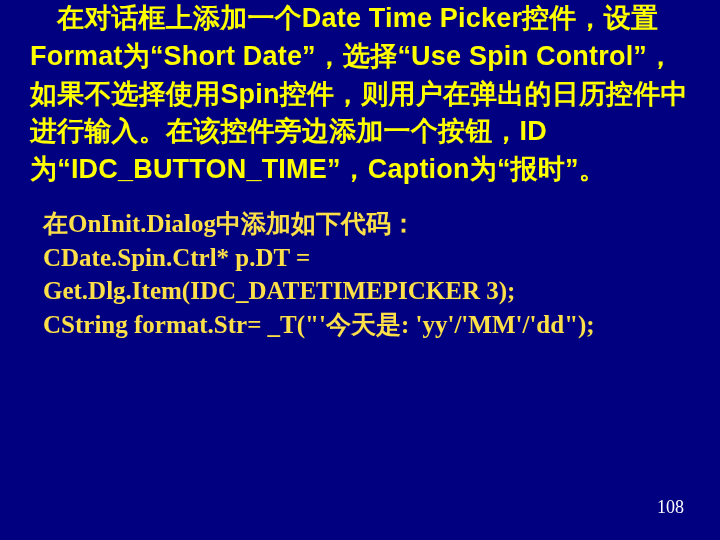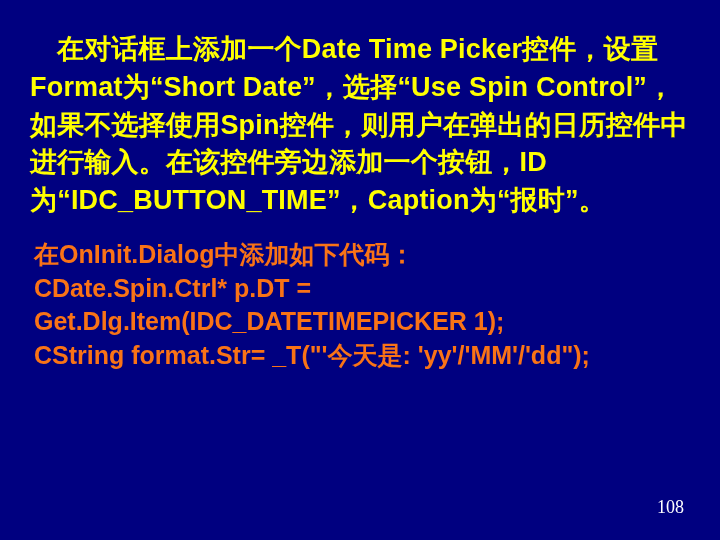--- a/index.html
+++ b/index.html
@@ -11,37 +11,38 @@
   }
   body {
     background: #000080;
     font-family: "Arial", "Microsoft YaHei", "SimHei", sans-serif;
   }
   .slide {
     width: 720px;
     height: 540px;
     position: relative;
     box-sizing: border-box;
-    padding: 31px 30px 0 30px;
+    padding: 0 30px 0 30px;
   }
   .para1 {
     color: #ffff00;
     font-weight: bold;
     font-size: 27px;
     line-height: 1.4;
     text-indent: 1em;
     margin: 0 0 18px 0;
     letter-spacing: 0.2px;
   }
   .para2 {
-    color: #f97316;
+    color: #fde047;
     font-weight: bold;
     font-size: 25px;
     line-height: 1.35;
-    margin: 4px;
+    margin: 13px;
+    font-family: Liberation Serif, serif;
   }
   .code-indent {
     padding-left: 2.2em;
     display: block;
   }
   .pagenum {
     position: absolute;
     right: 36px;
     bottom: 22px;
     color: #ffffff;
@@ -53,19 +54,19 @@
 </head>
 <body>
 
 <div class="slide">
 
   <p class="para1">在对话框上添加一个Date Time Picker控件，设置Format为“Short Date”，选择“Use Spin Control”，如果不选择使用Spin控件，则用户在弹出的日历控件中进行输入。在该控件旁边添加一个按钮，ID为“IDC_BUTTON_TIME”，Caption为“报时”。</p>
 
   <div class="para2">
     <div>在OnInit.Dialog中添加如下代码：</div>
     <div>CDate.Spin.Ctrl* p.DT =</div>
-    <div>Get.Dlg.Item(IDC_DATETIMEPICKER 1);</div>
+    <div>Get.Dlg.Item(IDC_DATETIMEPICKER 3);</div>
     <div>CString format.Str= _T("'今天是: 'yy'/'MM'/'dd");</div>
   </div>
 
   <div class="pagenum">108</div>
 
 </div>
 
 </body></html>

